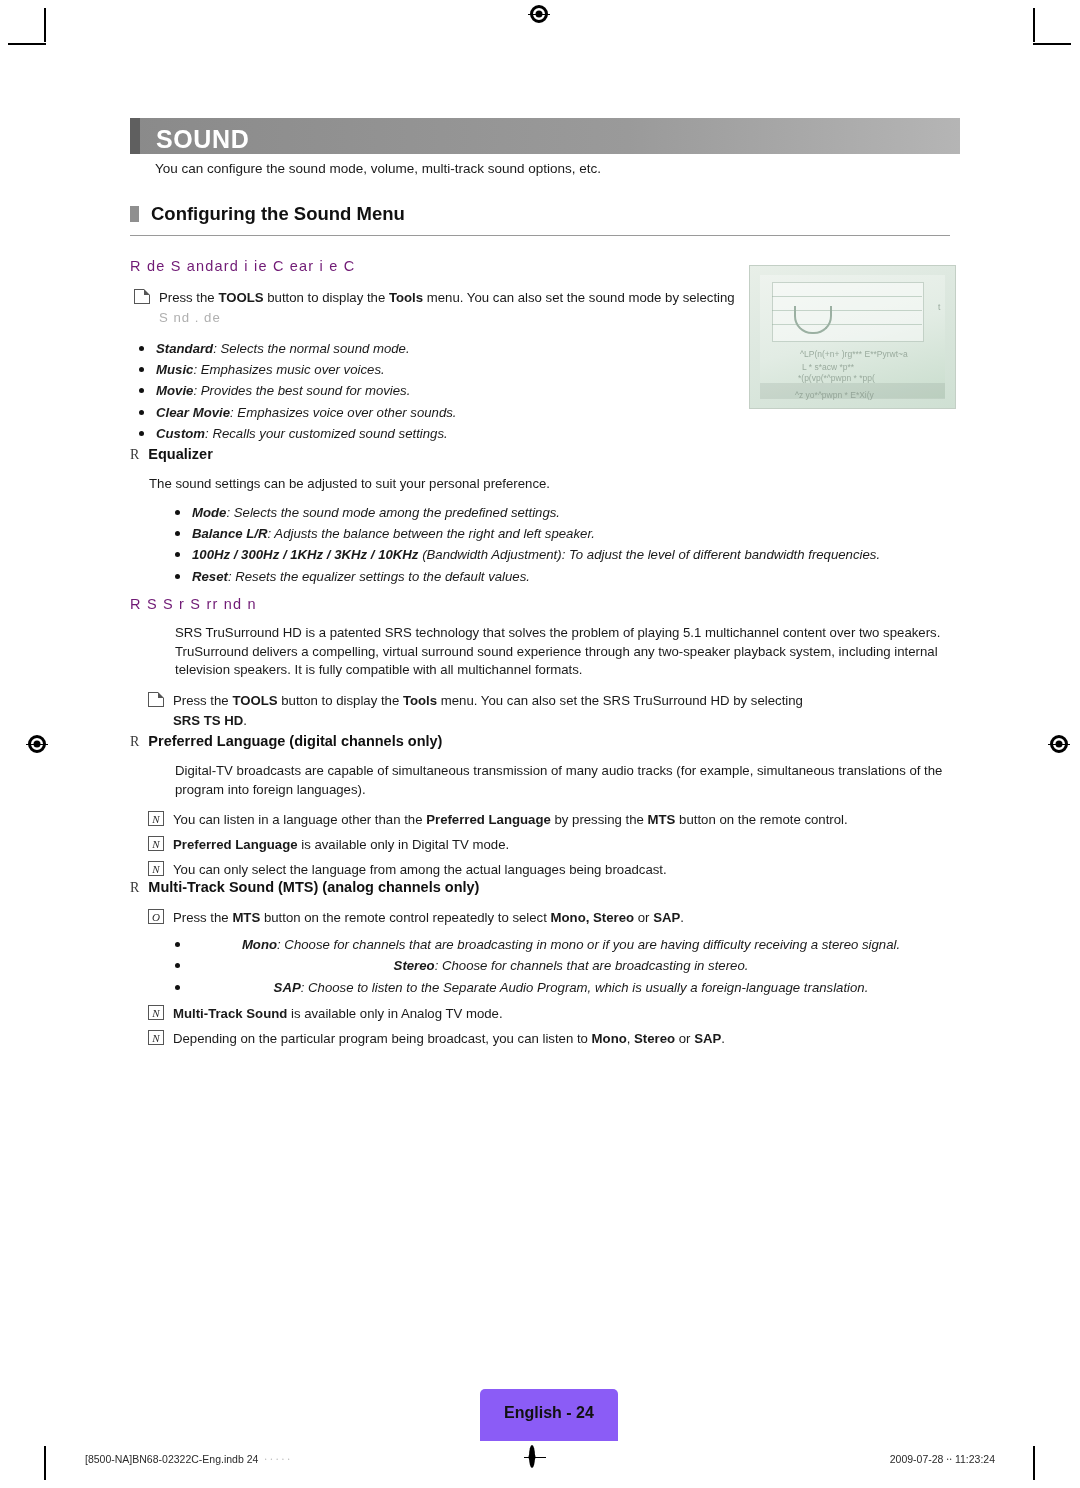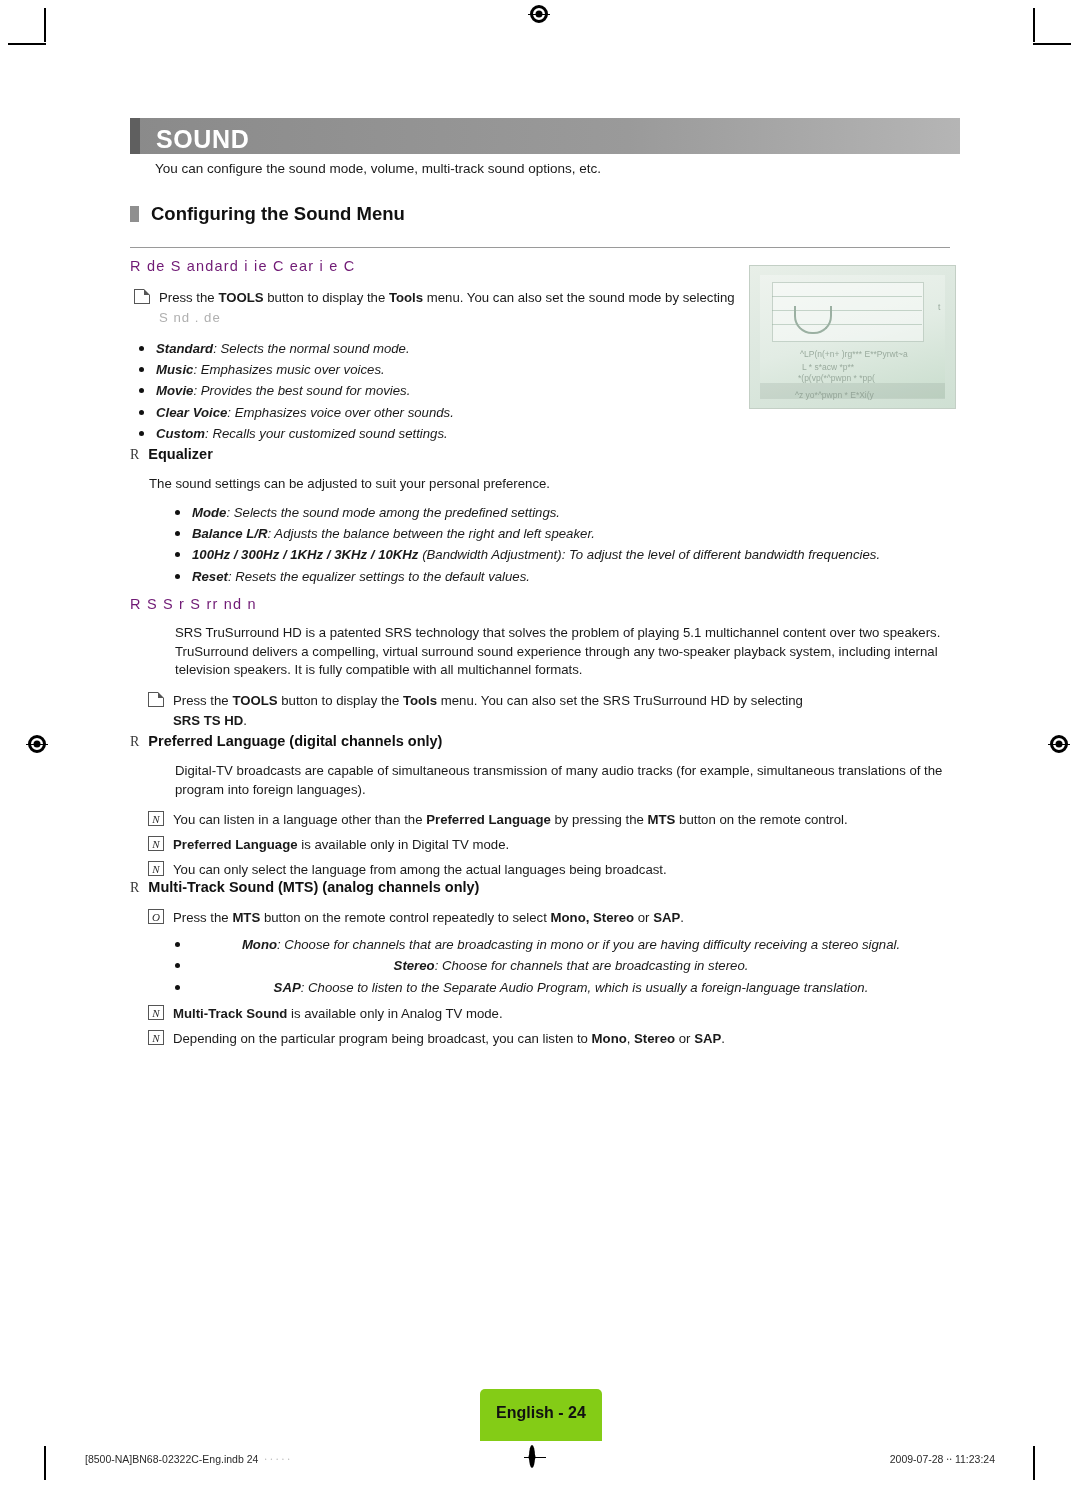--- a/index.html
+++ b/index.html
@@ -91,21 +91,21 @@
     font-size: 13.5px;
     color: #1a1a1a;
   }
 
   .h2 {
     position: absolute;
     left: 130px;
     top: 203px;
     width: 820px;
     border-bottom: 1.5px solid #9a9a9a;
-    padding-bottom: 22px;
+    padding-bottom: 10px;
   }
   .h2 .sqr {
     display: inline-block;
     width: 9px;
     height: 16px;
     background: #8f8f8f;
     vertical-align: -2px;
     margin-right: 12px;
   }
   .h2 .txt {
@@ -253,23 +253,23 @@
     position: absolute;
     left: 10px; bottom: 9px;
     width: 185px; height: 16px;
     background: rgba(120,140,125,0.18);
   }
 
   .footer-tab {
     position: absolute;
     left: 480px;
     top: 1389px;
-    width: 122px;
+    width: 138px;
     height: 52px;
-    background: #84cc16;
+    background: #8b5cf6;
     border-radius: 5px 5px 0 0;
   }
   .footer-tab .txt {
     position: absolute;
     left: 0; right: 0;
     top: 15px;
     text-align: center;
     font-size: 16px;
     font-weight: bold;
     color: #111;
@@ -329,21 +329,21 @@
 
     <div class="noteline" style="margin-top:14px;">
       <span class="gi icon-tools"></span>
       <span><span>Press the </span><b>TOOLS</b><span> button to display the </span><b>Tools</b><span> menu. You can also set the sound mode by selecting </span><span style="color:#b0b0b0; letter-spacing:1px;">S   nd .   de</span></span>
     </div>
 
     <ul class="bul" style="margin-top:10px;">
       <li><span class="dot"></span><b>Standard</b><span>: Selects the normal sound mode.</span></li>
       <li><span class="dot"></span><b>Music</b><span>: Emphasizes music over voices.</span></li>
       <li><span class="dot"></span><b>Movie</b><span>: Provides the best sound for movies.</span></li>
-      <li><span class="dot"></span><b>Clear Voice</b><span>: Emphasizes voice over other sounds.</span></li>
+      <li><span class="dot"></span><b>Clear Movie</b><span>: Emphasizes voice over other sounds.</span></li>
       <li><span class="dot"></span><b>Custom</b><span>: Recalls your customized sound settings.</span></li>
     </ul>
   </div>
 
   <div class="tvimg">
     <div class="screen"></div>
     <div class="panel"></div>
     <div class="rowline" style="top:30px;"></div>
     <div class="rowline" style="top:44px;"></div>
     <div class="rowline" style="top:58px;"></div>

